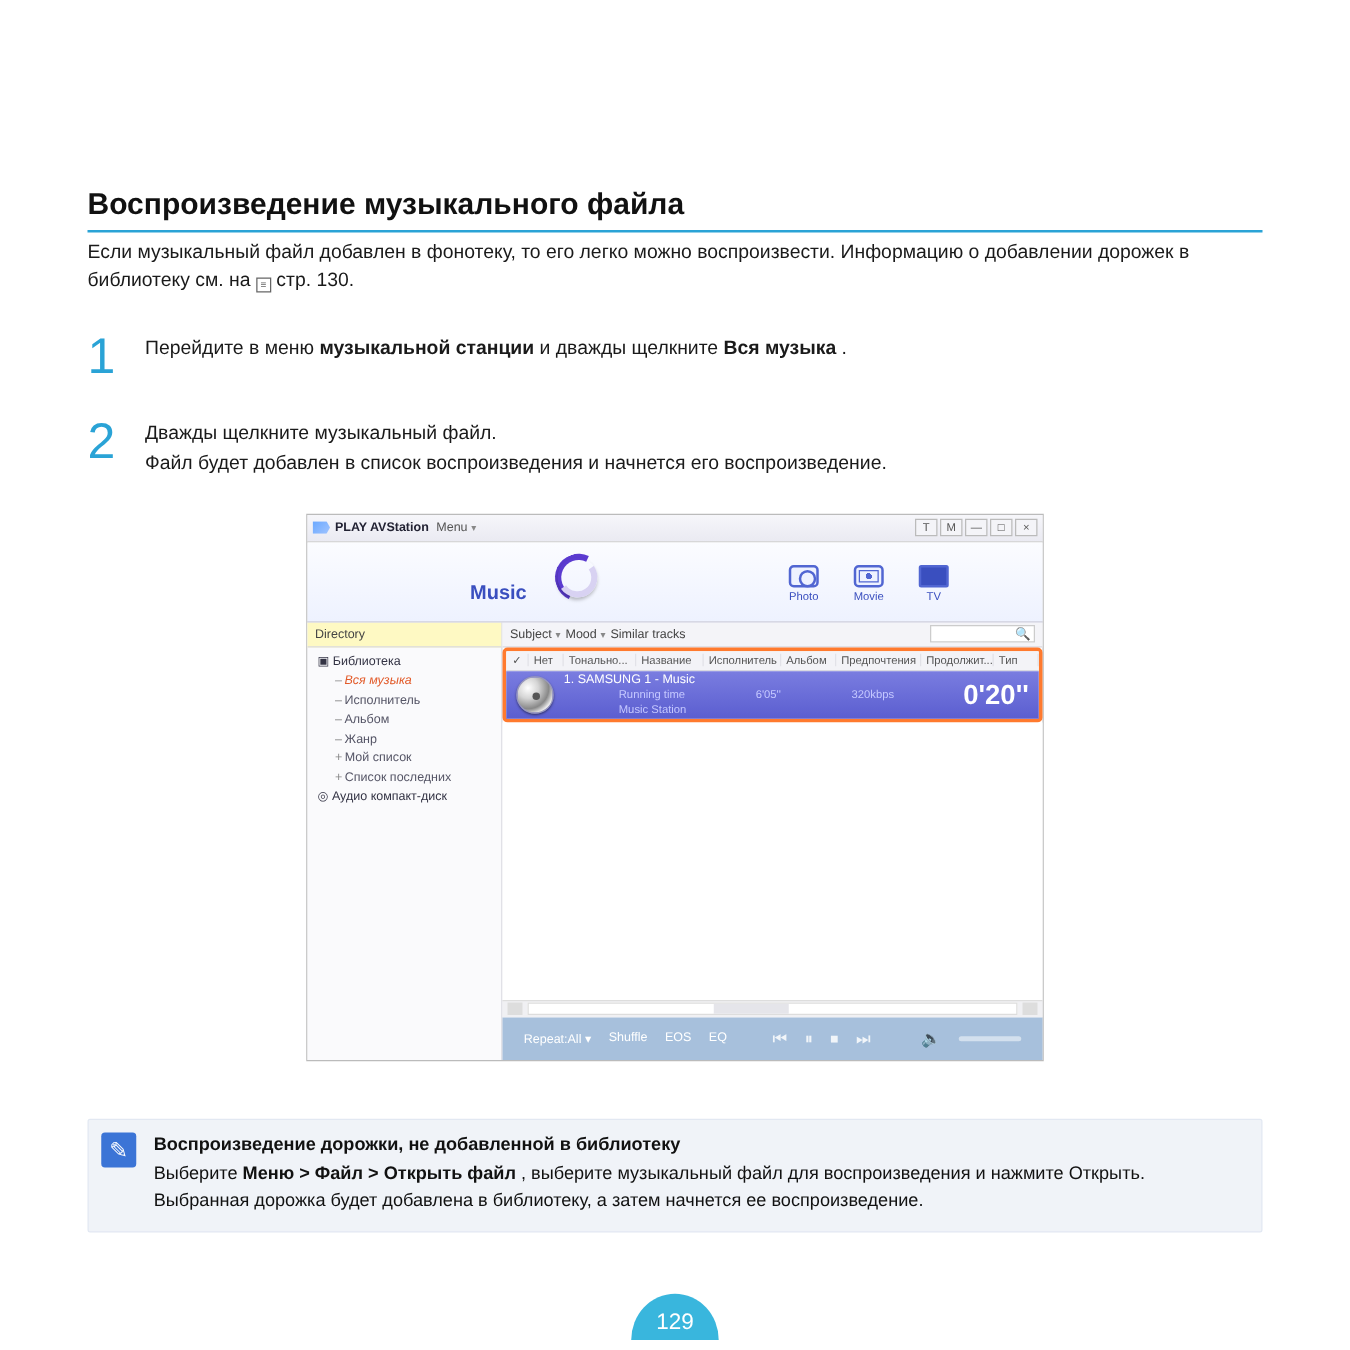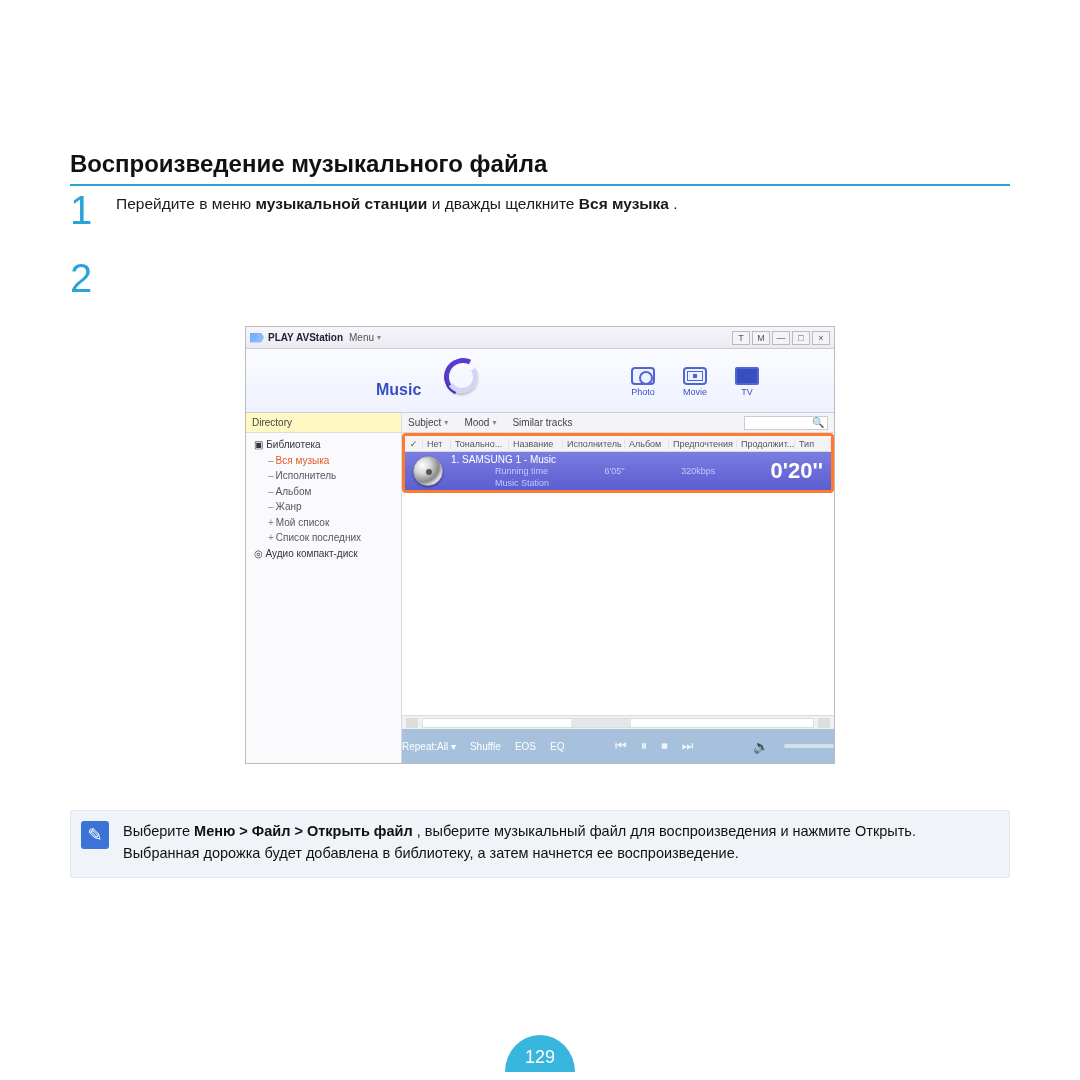--- a/index.html
+++ b/index.html
@@ -154,26 +154,26 @@
   }
   .dir-head {
     padding: 4px 6px;
     color: #444;
     border-bottom: 1px solid #d9d9e0;
     background: #fef9c3;
   }
   .dir-tree { padding: 4px 2px 4px 8px; line-height: 1.55; }
   .dir-tree .node { color: #334; white-space: nowrap; }
   .dir-tree .node.sub { padding-left: 14px; color: #556; }
-  .dir-tree .node.active { color: #e25b2a; padding-left: 14px; }
+  .dir-tree .node.active { color: #e25b2a; padding-left: 14px; font-style: italic; }
   .dir-tree .dash { color: #888; margin-right: 2px; }
   .main-col { flex: 1; display: flex; flex-direction: column; }
   .filters {
     height: 20px; background: #f4f4f8; border-bottom: 1px solid #d9d9e0;
-    display: flex; align-items: center; gap: 16px; padding: 0 6px;
+    display: flex; align-items: center; gap: 4px; padding: 0 6px;
     font-size: 10px; color: #444;
   }
   .filters .tab { display: inline-flex; align-items: center; gap: 3px; }
   .filters .tab .chev { font-size: 8px; color: #888; }
   .filters .search {
     margin-left: auto; width: 84px; height: 14px; border: 1px solid #ccc; background: #fff;
     display: flex; align-items: center; justify-content: flex-end; padding-right: 2px;
   }
   .filters .search .mag { font-size: 10px; color: #777; }
   .nowplay {
@@ -211,21 +211,21 @@
   }
   .scrollbar-h {
     height: 14px; background: #f0f0f3; border-top: 1px solid #ddd;
     display: flex; align-items: center; padding: 0 4px;
   }
   .scrollbar-h .arrow { width: 12px; height: 10px; background: #ddd; }
   .scrollbar-h .track { flex:1; margin: 0 4px; height: 10px; background: #fff; border:1px solid #ddd; position: relative; }
   .scrollbar-h .thumb { position:absolute; left: 38%; width: 60px; height: 100%; background: #e5e5ea; }
   .footer-bar {
     height: 34px; background: #a7c0dc;
-    display: flex; align-items: center; padding: 0 0; gap: 14px;
+    display: flex; align-items: center; padding: 0 17px; gap: 14px;
     color: #fff; font-size: 10px;
   }
   .footer-bar .sp1 { flex: 0.7; }
   .footer-bar .ctrl { font-size: 13px; color: #fff; opacity: 0.85; }
   .footer-bar .sp2 { flex: 1; }
   .footer-bar .vol-bar { width: 50px; height: 4px; background: rgba(255,255,255,0.5); border-radius: 2px; }
   .note-box {
     margin-top: 46px;
     background: #f0f3f8;
     border: 1px solid #e2e8f2;
@@ -252,34 +252,43 @@
     border-top-left-radius: 50% 100%;
     border-top-right-radius: 50% 100%;
   }
 </style>
 </head>
 <body>
 
 <div class="page">
   <h2 class="section-title">Воспроизведение музыкального файла</h2>
 
+  <p class="intro">
+    <span>Если музыкальный файл добавлен в фонотеку, то его легко можно воспроизвести. Информацию о добавлении дорожек в библиотеку см. на </span>
+    <span class="page-ref-icon">≡</span>
+    <span> стр. 130.</span>
+  </p>
 
   <div class="step">
     <div class="step-num">1</div>
     <div class="step-body">
       <span>Перейдите в меню </span>
       <b>музыкальной станции</b>
       <span> и дважды щелкните </span>
       <b>Вся музыка</b>
       <span>.</span>
     </div>
   </div>
 
   <div class="step">
     <div class="step-num">2</div>
+    <div class="step-body">
+      <span>Дважды щелкните музыкальный файл.</span><br>
+      <span>Файл будет добавлен в список воспроизведения и начнется его воспроизведение.</span>
+    </div>
   </div>
 
   <div class="screenshot-wrap">
     <div class="app-window">
       <div class="titlebar">
         <span class="logo"></span>
         <span class="title">PLAY AVStation</span>
         <span class="menu-lbl">Menu</span>
         <span class="chev">▾</span>
         <span class="spacer"></span>
@@ -395,20 +404,21 @@
             <span class="vol-bar"></span>
           </div>
         </div>
       </div>
     </div>
   </div>
 
   <div class="note-box">
     <div class="note-icon">✎</div>
     <div class="note-body">
+      <span class="note-title">Воспроизведение дорожки, не добавленной в библиотеку</span>
       <span>Выберите </span>
       <b>Меню &gt; Файл &gt; Открыть файл</b>
       <span>, выберите музыкальный файл для воспроизведения и нажмите Открыть.</span><br>
       <span>Выбранная дорожка будет добавлена в библиотеку, а затем начнется ее воспроизведение.</span>
     </div>
   </div>
 </div>
 
 <div class="page-number">129</div>
 

